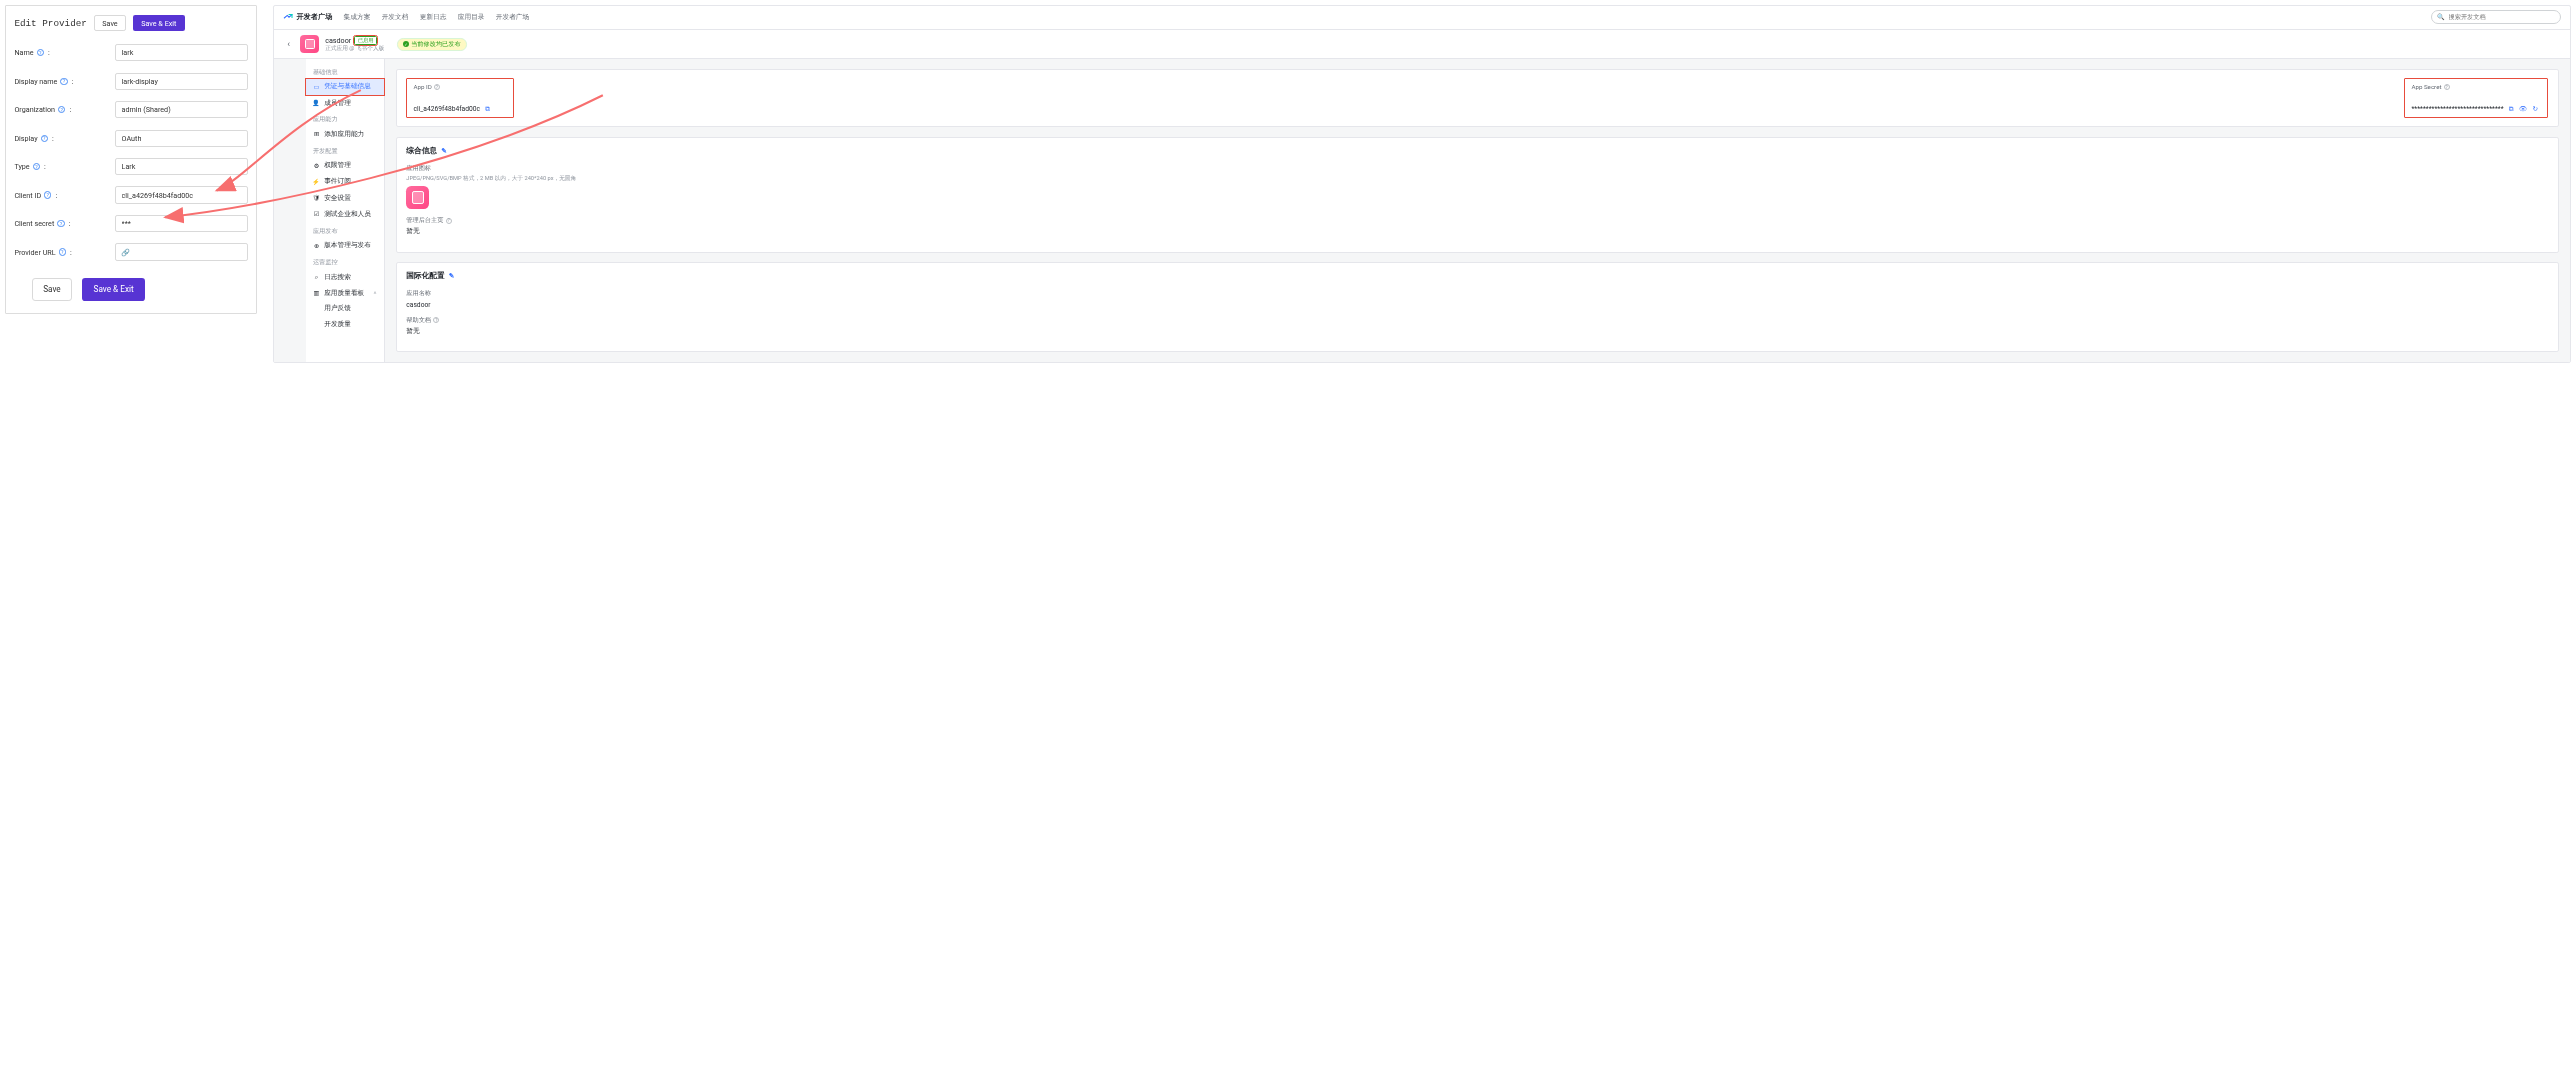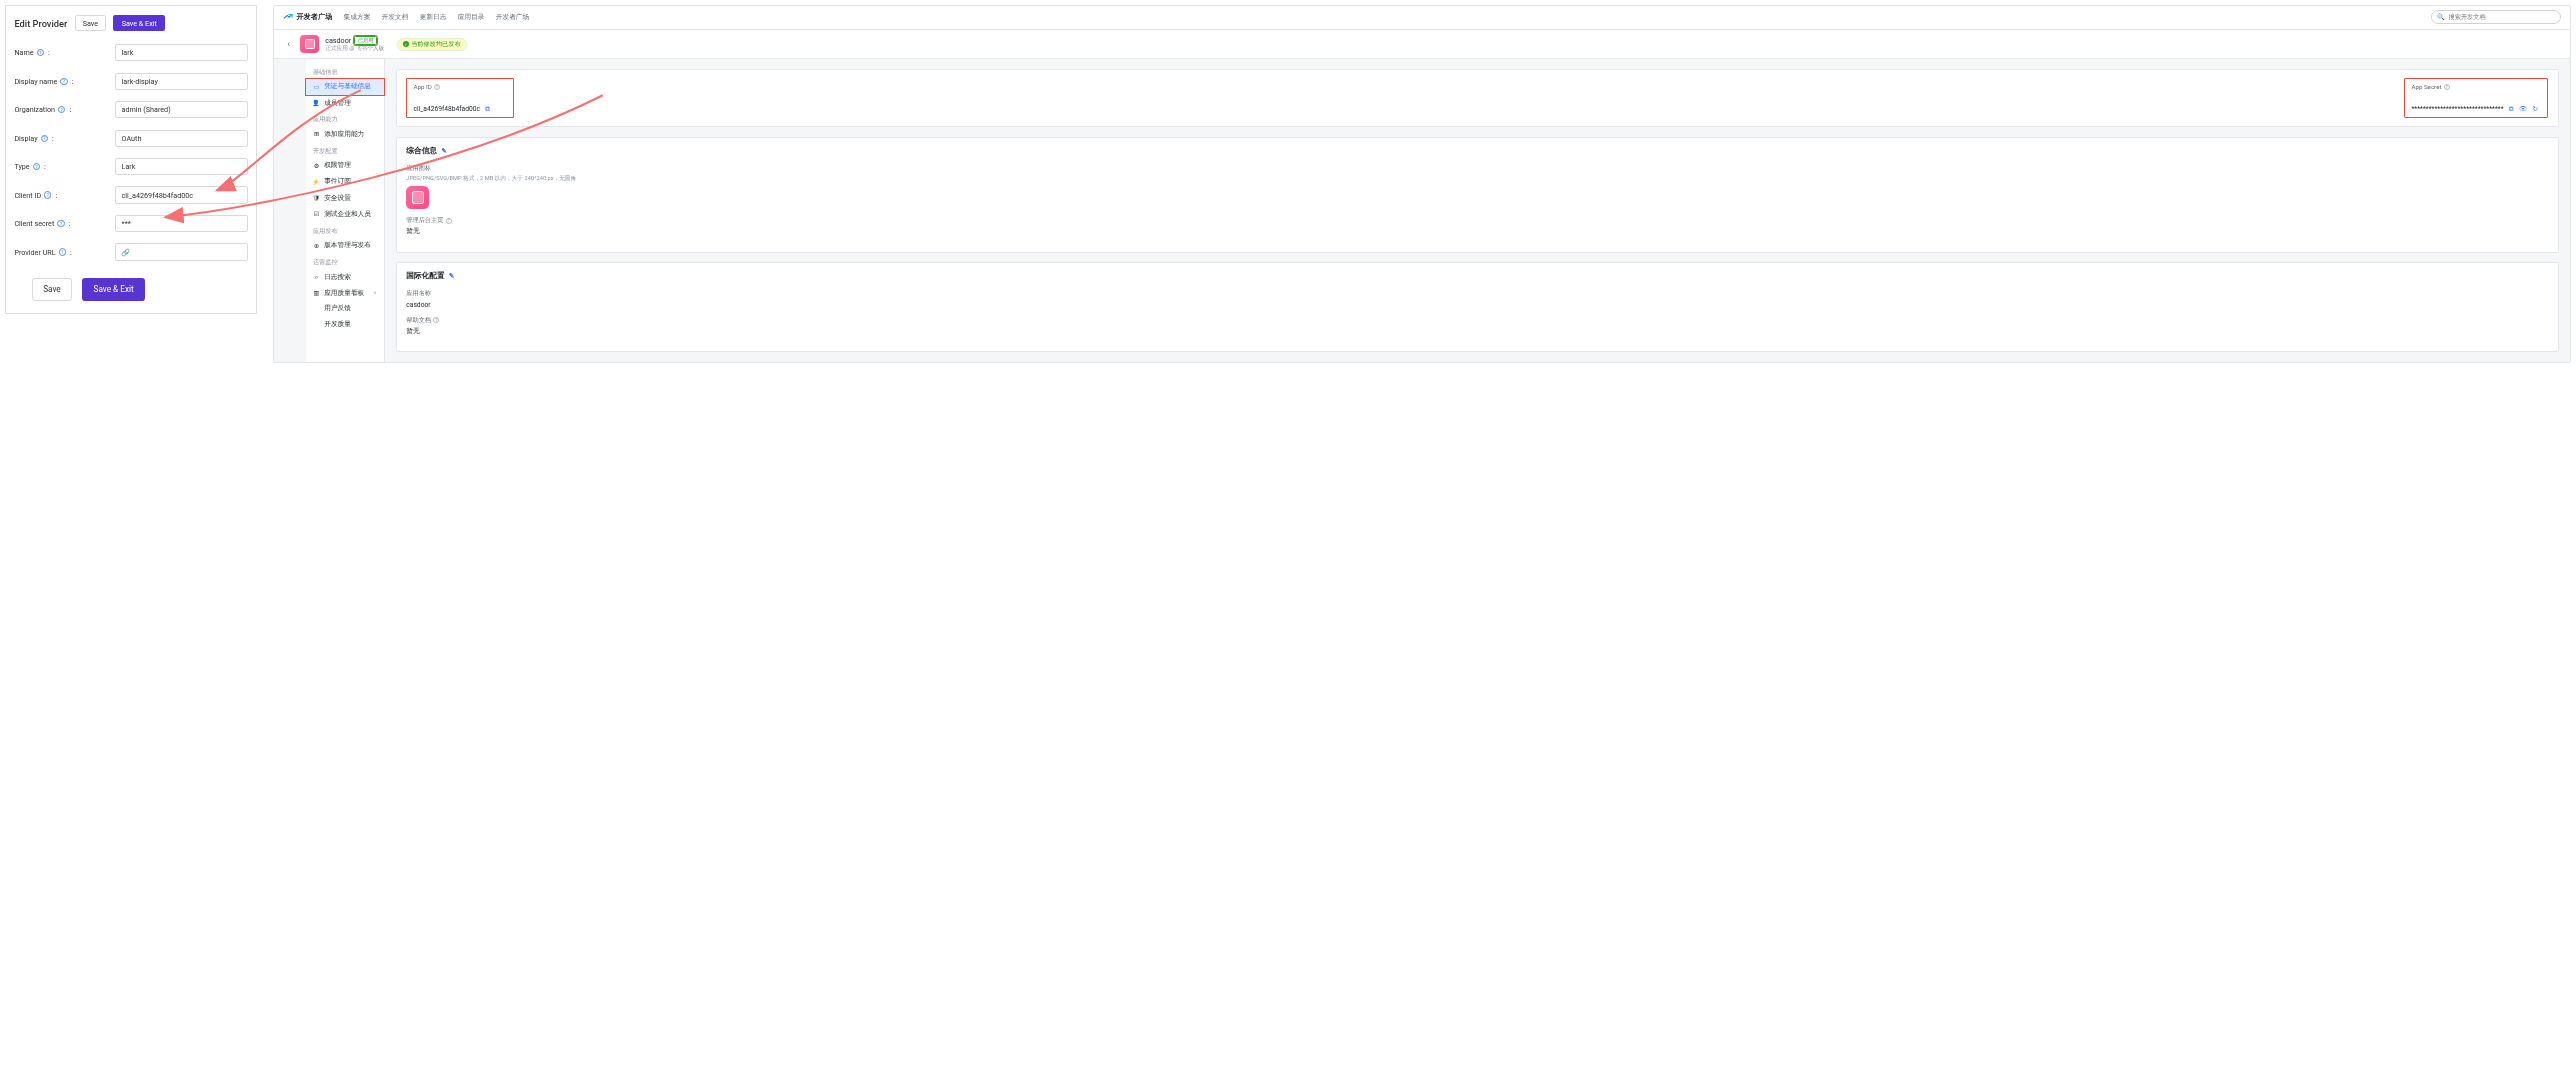--- a/index.html
+++ b/index.html
@@ -5,21 +5,21 @@
   * { box-sizing: border-box; margin: 0; padding: 0; font-family: -apple-system, BlinkMacSystemFont, "Segoe UI", Roboto, "Helvetica Neue", Arial, sans-serif; }
   body { background: #fff; color: #222; }
   .wrap { display: flex; gap: 15.5px; padding: 5.2px; align-items: flex-start; }
 
   
   .left-panel {
     width: 252px; border: 1px solid #ddd; border-radius: 1px;
     padding: 9.3px 8.2px 12.4px 8.2px; position: relative;
   }
   .lp-header { display: flex; align-items: center; gap: 7.2px; margin-bottom: 13.4px; }
-  .lp-title { font-size: 9.3px; font-weight: 500; color: #333; }
+  .lp-title { font-size: 9.3px; font-weight: 500; color: #333; font-family: Liberation Mono, monospace; }
   .btn-save { border: 0.5px solid #d9d9d9; background: #fff; padding: 2.1px 7.2px; border-radius: 2.1px; font-size: 7.2px; color: #333; cursor: pointer; }
   .btn-save-exit { background: #5734d3; color: #fff; border: none; padding: 3.1px 8.2px; border-radius: 2.1px; font-size: 7.2px; cursor: pointer; }
   .form-row { display: flex; align-items: center; margin-bottom: 11.3px; }
   .form-label { width: 101px; display: flex; align-items: center; gap: 3.1px; font-size: 7.2px; color: #333; }
   .form-label .hint { width: 7.2px; height: 7.2px; border: 0.5px solid #4a8ef6; border-radius: 50%; display: inline-flex; align-items: center; justify-content: center; font-size: 5.2px; color: #4a8ef6; }
   .form-label .colon { margin-left: 1px; }
   .form-input { flex: 1; border: 0.5px solid #d9d9d9; border-radius: 2.1px; padding: 3.1px 5.2px; font-size: 7.2px; color: #333; }
   .form-input.link { display: flex; align-items: center; }
   .link-glyph { font-size: 7.2px; color: #555; }
   .lp-footer { display: flex; gap: 10.3px; margin-top: 17.5px; padding-left: 17.5px; }

